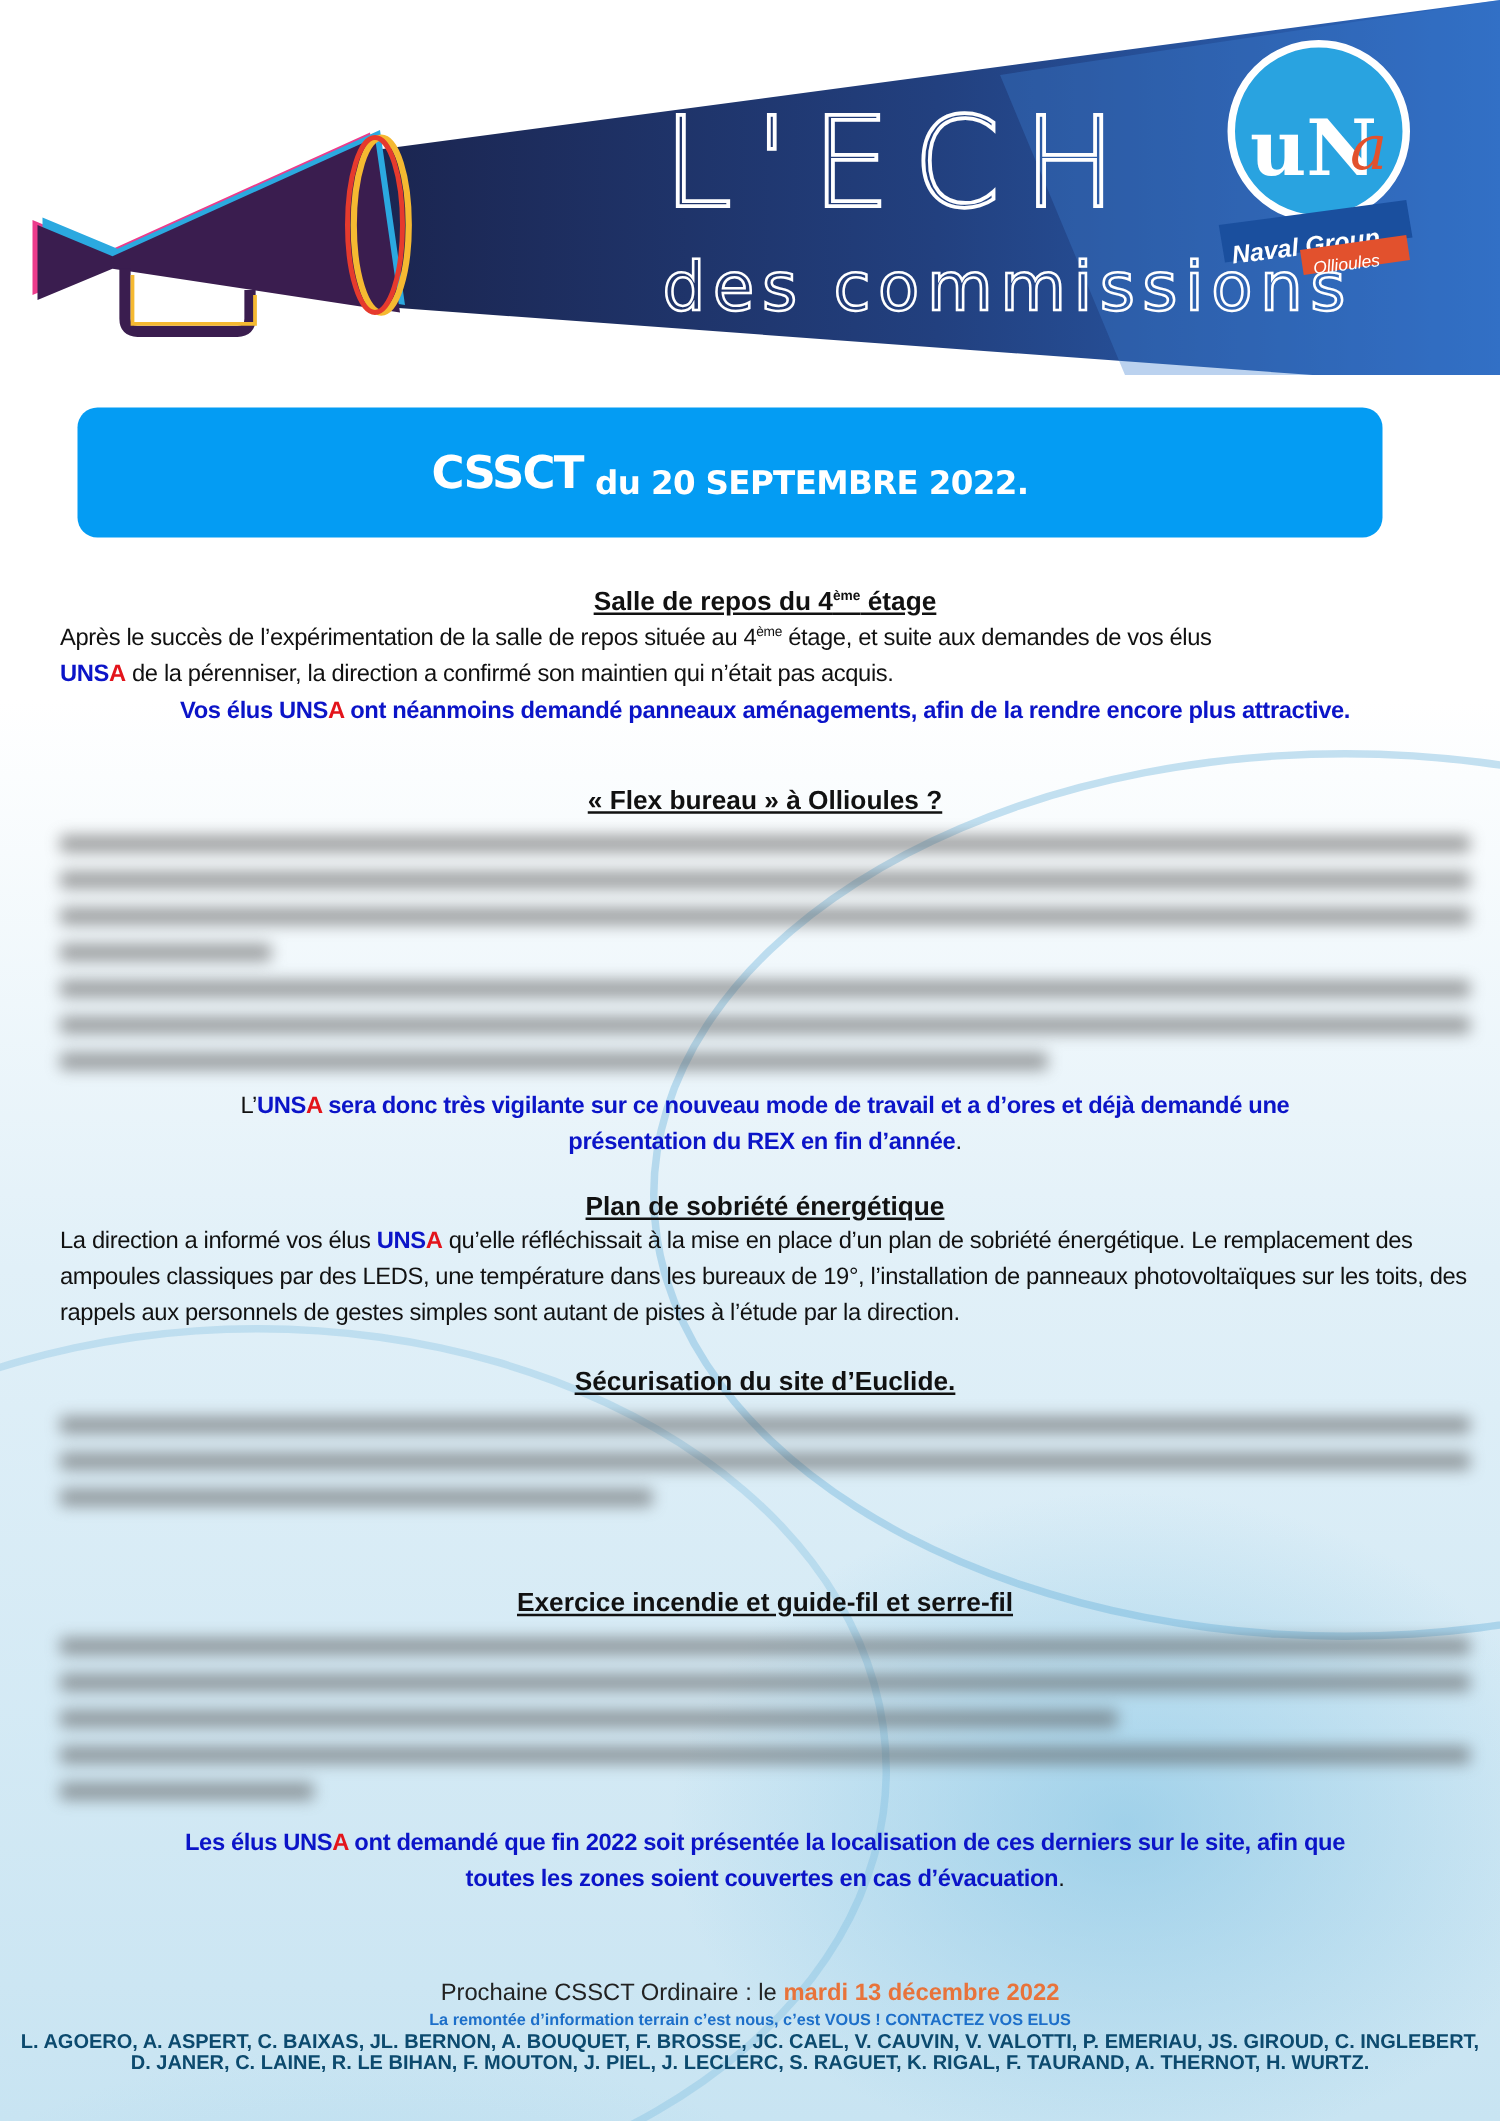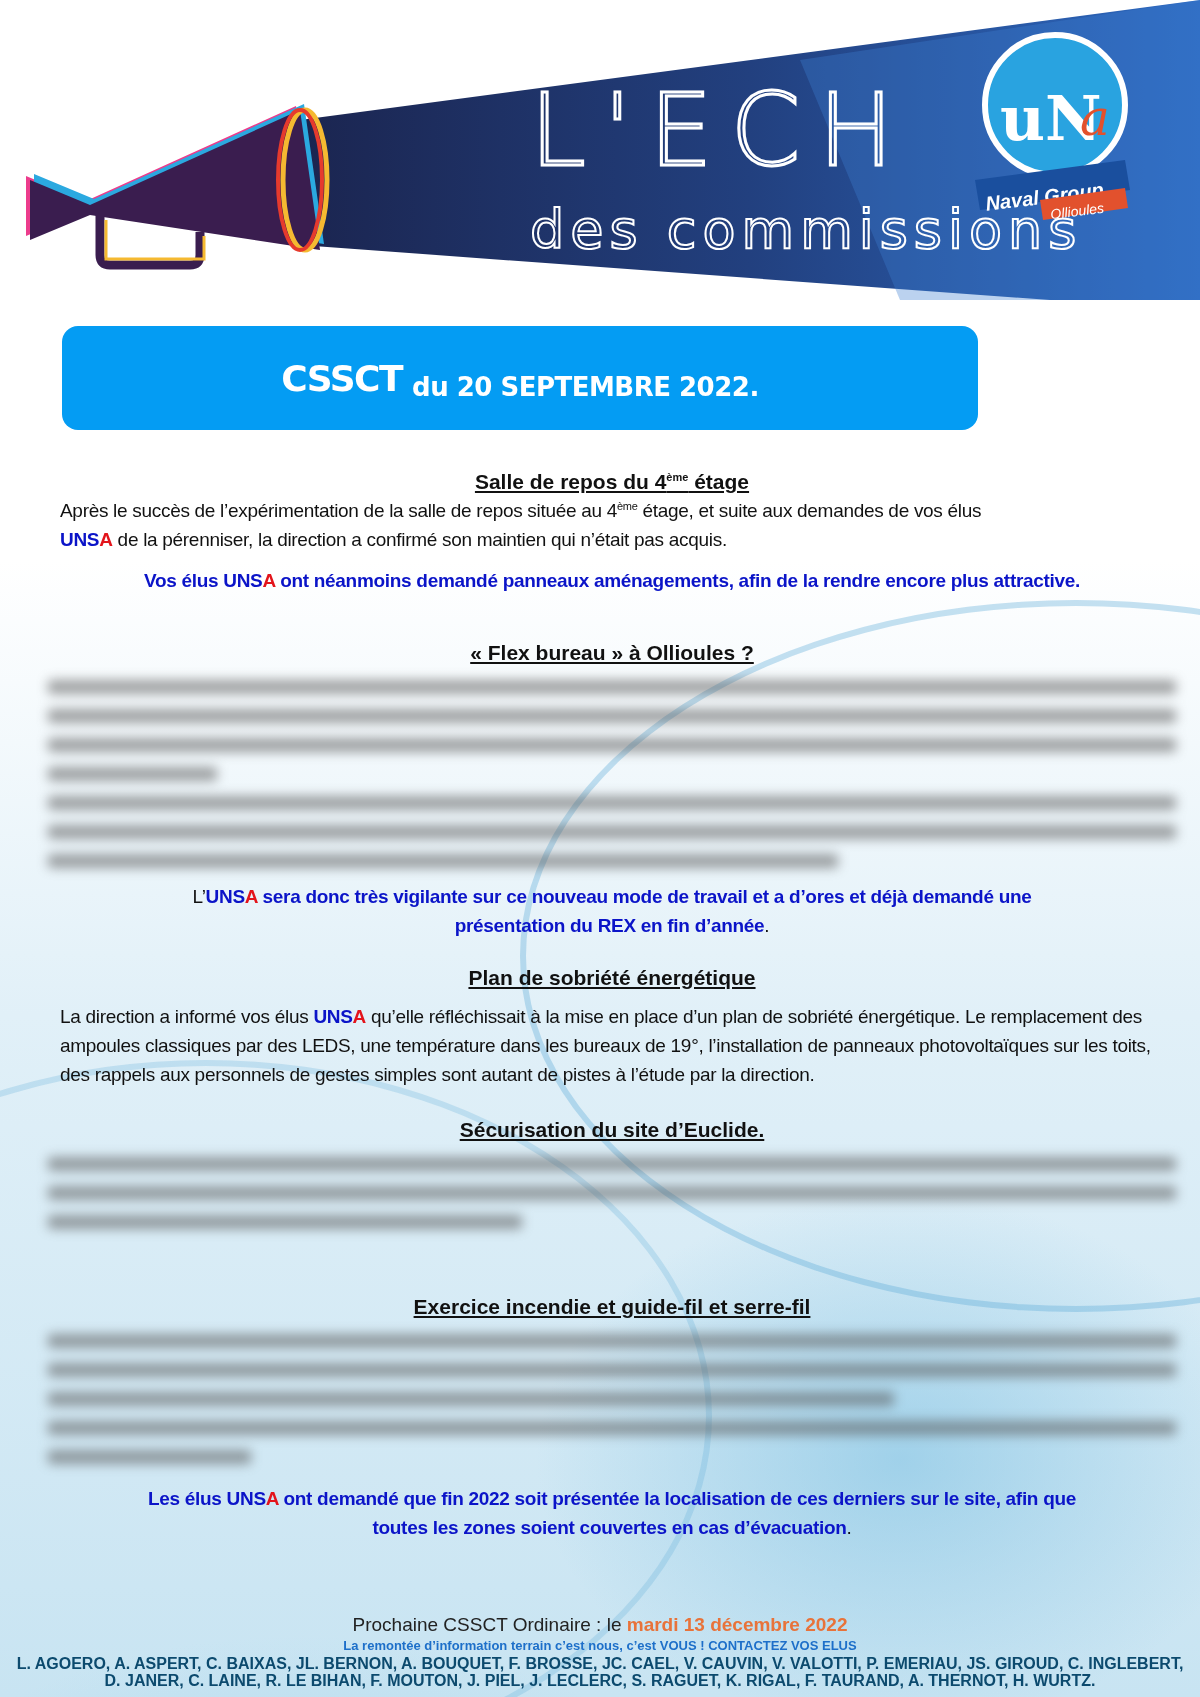--- a/index.html
+++ b/index.html
@@ -5,34 +5,34 @@
   html,body{margin:0;padding:0;}
   body{width:1200px;height:1697px;position:relative;overflow:hidden;background:#fff;font-family:"Liberation Sans",sans-serif;}
   .bg{position:absolute;left:0;top:560px;width:1200px;height:1137px;
       background:
         radial-gradient(ellipse 520px 380px at 900px 900px, rgba(120,190,225,0.55), rgba(120,190,225,0) 70%),
         radial-gradient(ellipse 700px 500px at 300px 1450px, rgba(140,200,230,0.55), rgba(140,200,230,0) 75%),
         radial-gradient(ellipse 500px 400px at 1100px 1500px, rgba(130,195,225,0.6), rgba(130,195,225,0) 70%),
         linear-gradient(180deg, rgba(255,255,255,1) 0%, rgba(225,240,248,1) 40%, rgba(200,228,242,1) 100%);}
   .arc{position:absolute;border-radius:50%;border:6px solid rgba(90,170,215,0.35);}
   .banner{position:absolute;left:0;top:0;width:1200px;height:300px;}
-  .title-box{position:absolute;left:62px;top:326px;width:916px;height:104px;background:#049cf3;border-radius:16px;display:flex;align-items:center;justify-content:center;}
+  .title-box{position:absolute;left:62px;top:326px;width:1044px;height:104px;background:#049cf3;border-radius:16px;display:flex;align-items:center;justify-content:center;}
   .title-box .big{font-family:"DejaVu Sans",sans-serif;font-weight:bold;color:#fff;font-size:36px;letter-spacing:-1.5px;}
   .title-box .small{font-family:"DejaVu Sans",sans-serif;font-weight:bold;color:#fff;font-size:26px;margin-left:10px;letter-spacing:-0.5px;margin-top:18px;}
   .content{position:absolute;left:48px;top:470px;width:1128px;}
   .h{font-family:"Liberation Sans Narrow","Liberation Sans",sans-serif;font-weight:bold;font-size:21px;text-decoration:underline;text-align:center;color:#111;margin:0;}
-  .p{font-size:19px;line-height:29px;color:#111;margin:12px;letter-spacing:-0.3px;}
+  .p{font-size:19px;line-height:29px;color:#111;margin:0;letter-spacing:-0.3px;}
   .hl{font-size:19px;line-height:29px;color:#0b14c8;font-weight:bold;text-align:center;margin:0;letter-spacing:-0.3px;}
   .u{color:#0b14c8;font-weight:bold;}
   .a{color:#e3141b;font-weight:bold;}
   sup{font-size:11px;line-height:0;}
   .blur{filter:blur(6px);opacity:0.55;}
   .blur .line{height:14px;background:#555;margin:15px 0;border-radius:3px;}
   .footer{position:absolute;left:0;top:1584px;width:1200px;text-align:center;}
-  .f1{font-size:19px;color:#222;margin-top:30px;}
+  .f1{font-size:19px;color:#222;}
   .f1 .o{color:#e8733a;font-weight:bold;}
   .f2{font-size:13px;color:#1d6fc9;font-weight:bold;margin-top:2px;}
   .f3{font-family:Liberation Sans, sans-serif;font-size:16px;color:#0c4a6e;font-weight:bold;line-height:17px;margin-top:2px;}
 </style>
 </head>
 <body>
 
 <div class="bg">
   <div class="arc" style="left:520px;top:40px;width:1100px;height:700px;"></div>
   <div class="arc" style="left:-300px;top:500px;width:1000px;height:700px;border-color:rgba(90,170,215,0.25);"></div>

